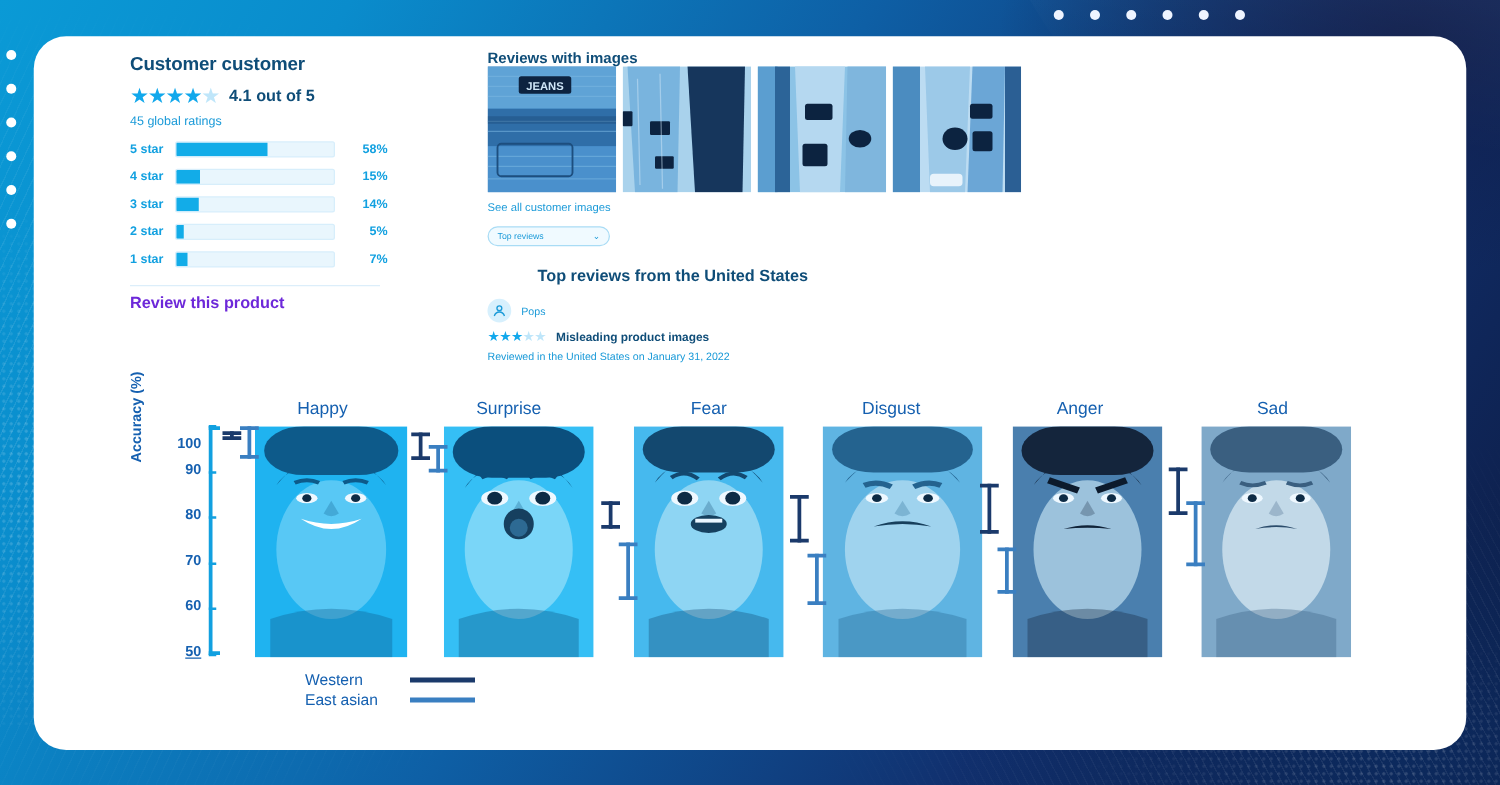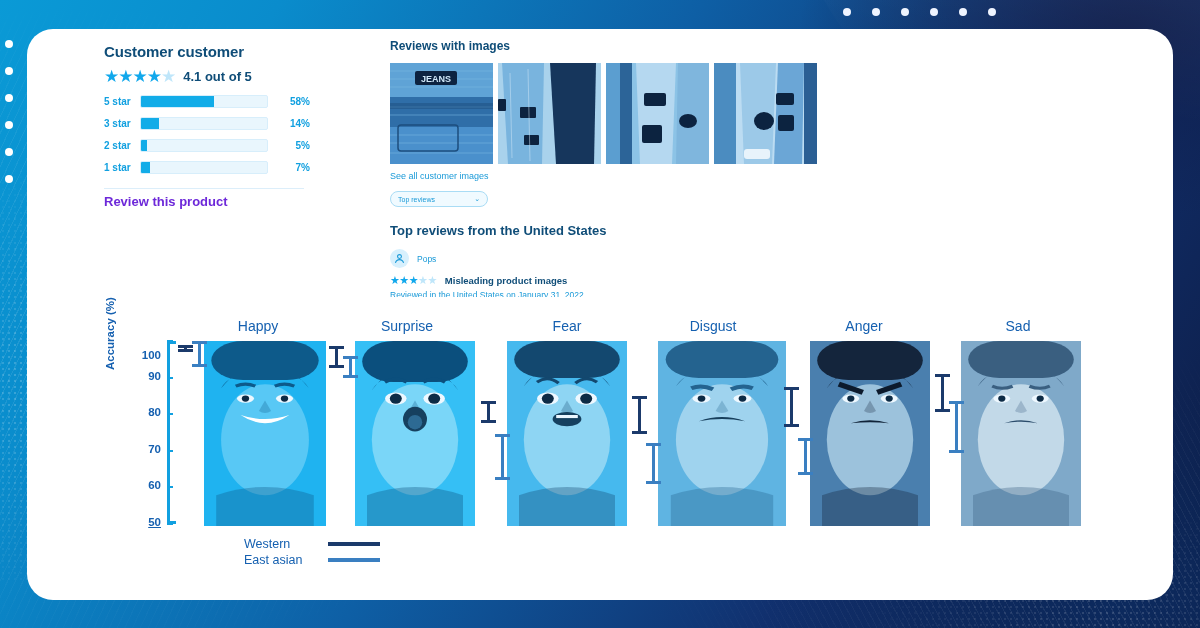--- a/index.html
+++ b/index.html
@@ -85,29 +85,29 @@
   .r-track { position:relative; width:128px; height:13px; background:#e9f6fd; border:1px solid #d7eefb; border-radius:2px; overflow:hidden; }
   .r-fill { position:absolute; left:0; top:0; bottom:0; background:#12ace8; }
   .r-pct { width:42px; text-align:right; font-size:10px; font-weight:bold; color:#11a0e0; }
 
   .r-how { margin-top:9px; font-size:9.5px; color:#1a9ad8; }
   .r-rule { margin-top:12px; width:200px; height:1px; background:#dceefa; }
   .r-h2 { margin-top:5px; font-size:13px; font-weight:bold; color:#6d28d9; }
   .r-sub { margin-top:8px; font-size:9.5px; color:#1a9ad8; }
 
   .r-h3 { font-size:12px; font-weight:bold; color:#0f4d78; }
-  .r-thumbs { display:flex; gap:5px; margin-top:10px; }
+  .r-thumbs { display:flex; gap:5px; }
   .thumb { width:103px; height:101px; overflow:hidden; position:relative; }
   .r-seeall { margin-top:7px; font-size:9px; color:#1a9ad8; }
   .r-select {
     margin-top:10px; width:98px; height:16px; border:1px solid #a9dcf5; border-radius:8px;
     background:#f0faff; display:flex; align-items:center; justify-content:space-between;
     padding:0 7px; font-size:7px; color:#1a9ad8;
   }
-  .r-h4 { margin-top:16px; font-size:13px; font-weight:bold; color:#0f4d78; }
+  .r-h4 { margin-top:16px; font-size:13px; font-weight:bold; color:#0f4d78;margin-left:40px; }
   .r-user { display:flex; align-items:center; gap:8px; margin-top:11px; }
   .r-avatar {
     width:19px; height:19px; border-radius:50%; background:#d7f0fd;
     display:flex; align-items:center; justify-content:center; color:#1a9ad8; font-size:11px;
   }
   .r-uname { font-size:8.5px; color:#1a9ad8; }
   .r-title-row { display:flex; align-items:center; gap:8px; margin-top:7px; }
   .r-t-stars { font-size:11px; letter-spacing:-.5px; color:#11a8ec; line-height:1; }
   .r-t-stars .off { color:#bfe6fa; }
   .r-t-txt { font-size:9.5px; font-weight:bold; color:#0f4d78; }
@@ -171,28 +171,36 @@
     <div class="rev">
 
       <div class="rev-left">
         <div class="r-h1">Customer customer</div>
 
         <div class="r-stars-row">
           <div class="r-stars">★★★★<span class="off">★</span></div>
           <div class="r-outof">4.1 out of 5</div>
         </div>
 
+        <div class="r-global">45 global ratings</div>
 
         <div class="r-bars" id="histogram">
             <div class="r-barrow">
               <div class="r-barlabel">5 star</div>
               <div class="r-track">
                 <div class="r-fill" style="width: 58%;"></div>
               </div>
               <div class="r-pct">58%</div>
+            </div>
+            <div class="r-barrow">
+              <div class="r-barlabel">4 star</div>
+              <div class="r-track">
+                <div class="r-fill" style="width: 15%;"></div>
+              </div>
+              <div class="r-pct">15%</div>
             </div>
             <div class="r-barrow">
               <div class="r-barlabel">3 star</div>
               <div class="r-track">
                 <div class="r-fill" style="width: 14%;"></div>
               </div>
               <div class="r-pct">14%</div>
             </div>
             <div class="r-barrow">
               <div class="r-barlabel">2 star</div>

